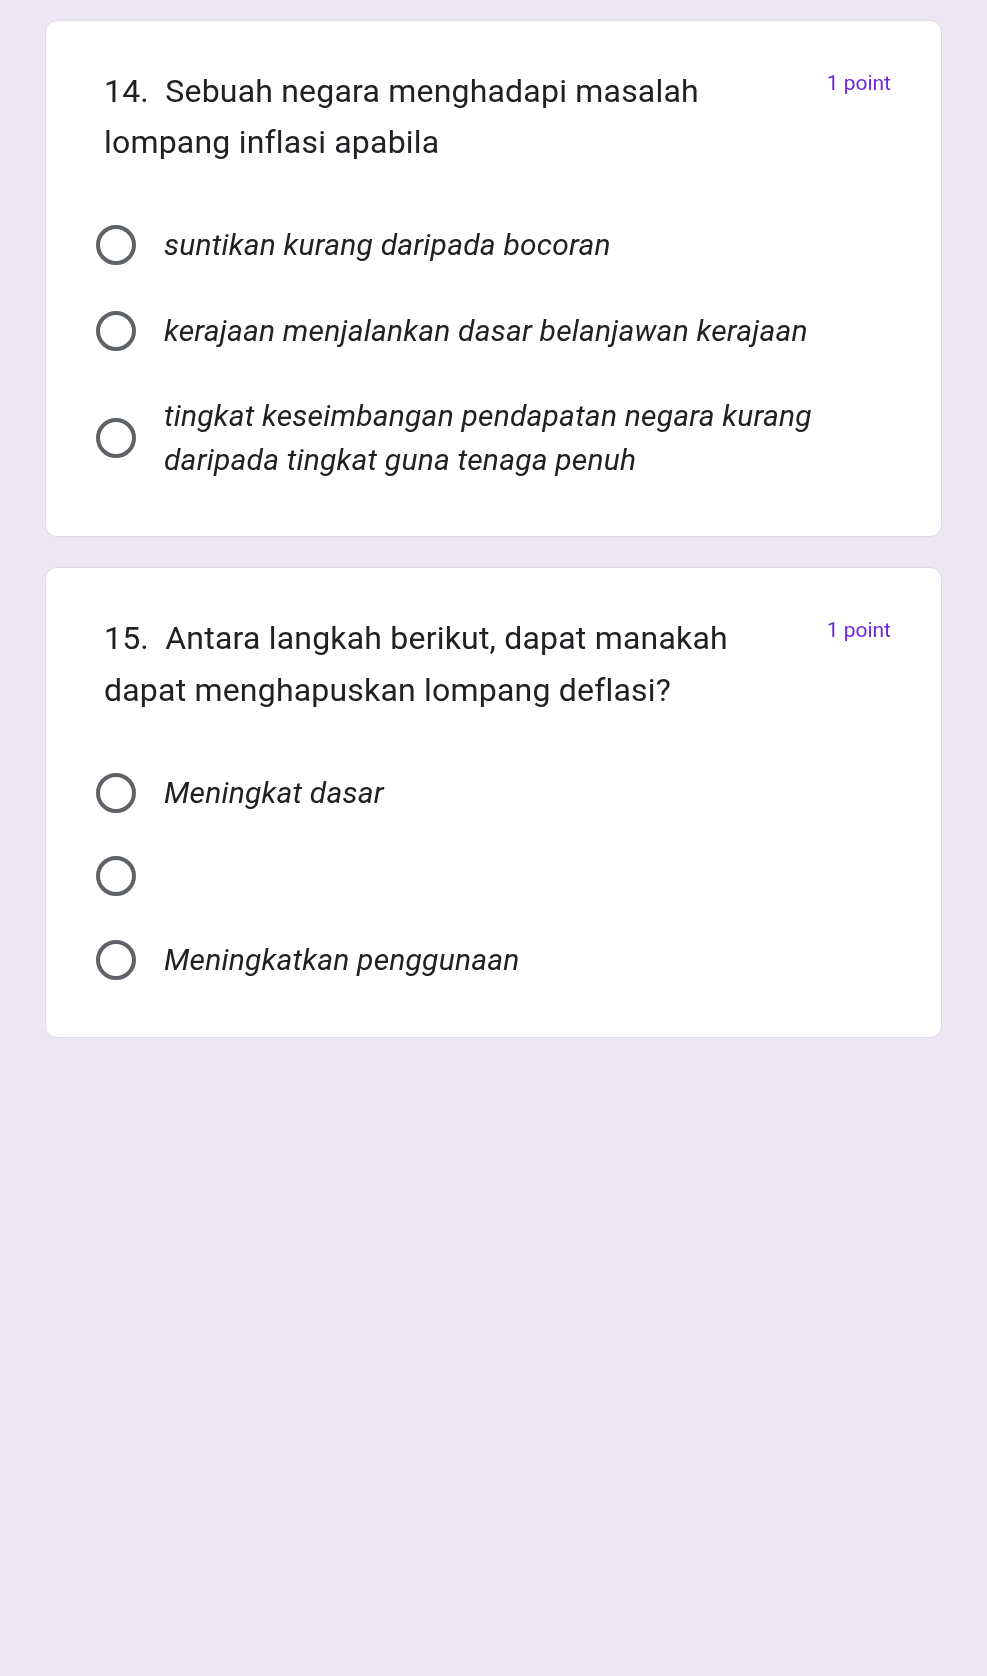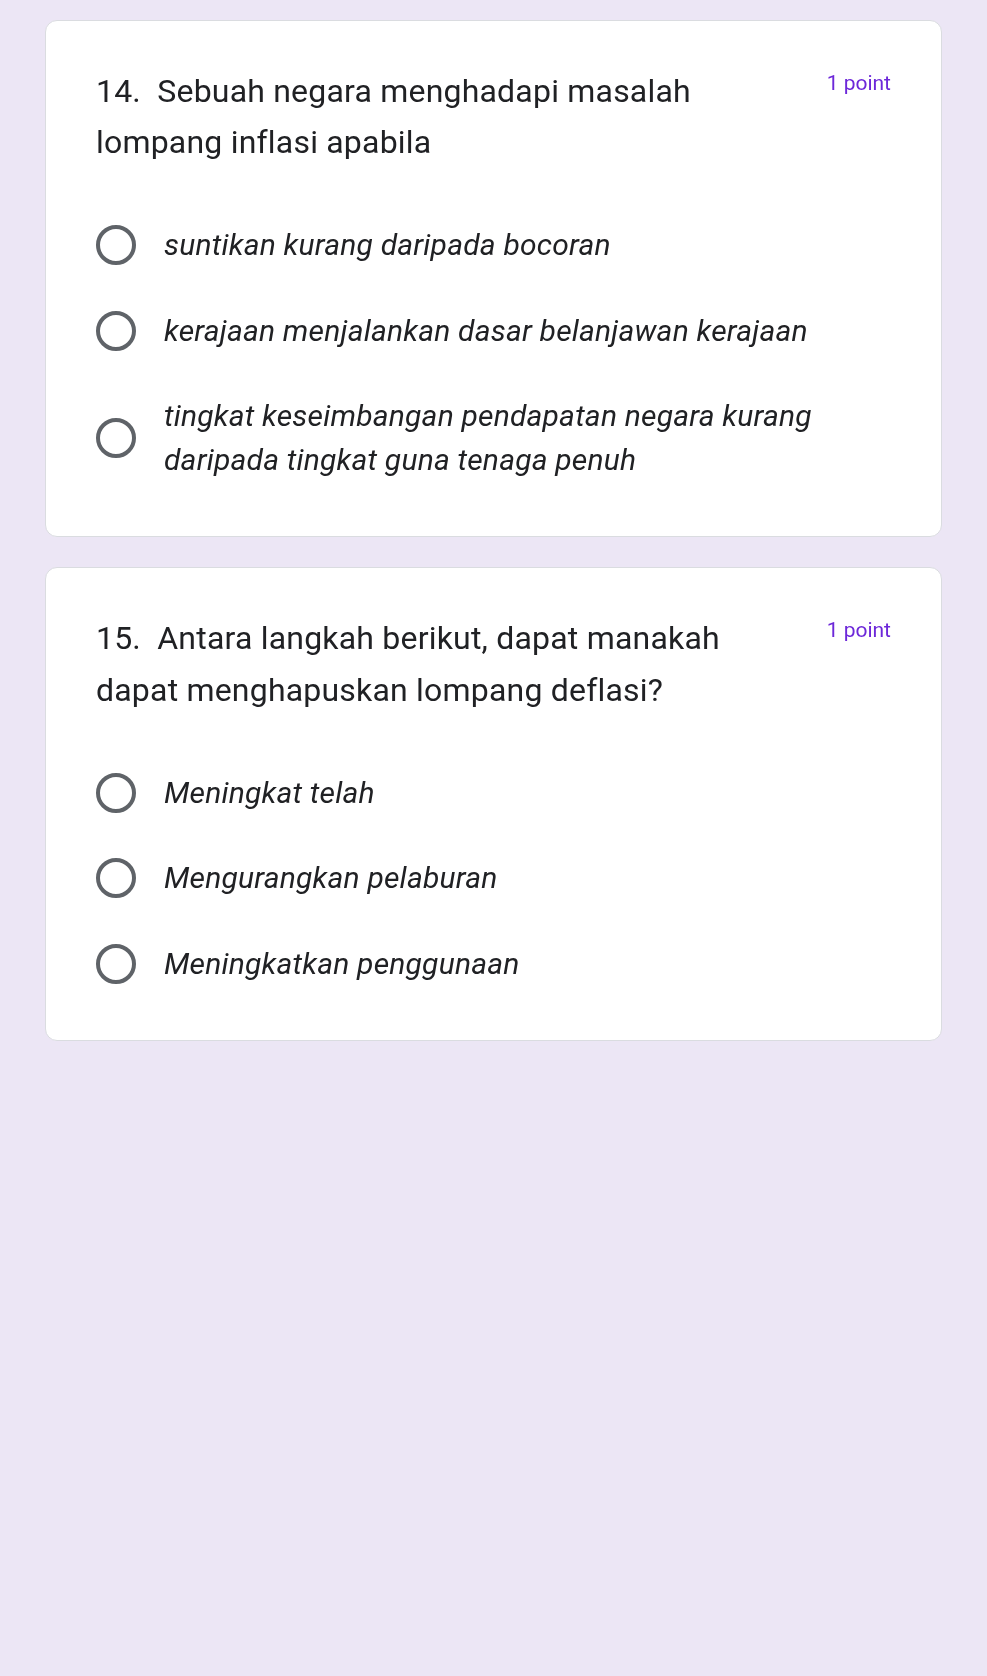--- a/index.html
+++ b/index.html
@@ -18,20 +18,21 @@
       border-radius: 12px;
       border: 1px solid #dadce0;
       padding: 45px 50px 55px 50px;
       margin-bottom: 30px;
     }
     .question-header {
       display: flex;
       justify-content: space-between;
       align-items: flex-start;
       margin-bottom: 55px;
+      margin-left: 8px;
     }
     .question-text {
       font-size: 32px;
       color: #202124;
       line-height: 1.6;
       flex: 1;
       padding-right: 30px;
       letter-spacing: 0.2px;
     }
     .points-label {
@@ -95,24 +96,23 @@
 <div class="question-card">
   <div class="question-header">
     <div class="question-text">
       <span>15.</span>&nbsp;&nbsp;<span>Antara langkah berikut, dapat manakah dapat menghapuskan lompang deflasi?</span>
     </div>
     <div class="points-label">1 point</div>
   </div>
   <div class="options-container">
     <div class="option-row">
       <div class="radio-circle"></div>
-      <div class="option-text">Meningkat telah</div>
+      <div class="option-text">Meningkat dasar</div>
     </div>
     <div class="option-row">
       <div class="radio-circle"></div>
-      <div class="option-text">Mengurangkan pelaburan</div>
     </div>
     <div class="option-row">
       <div class="radio-circle"></div>
       <div class="option-text">Meningkatkan penggunaan</div>
     </div>
   </div>
 </div>
 
 </body></html>

